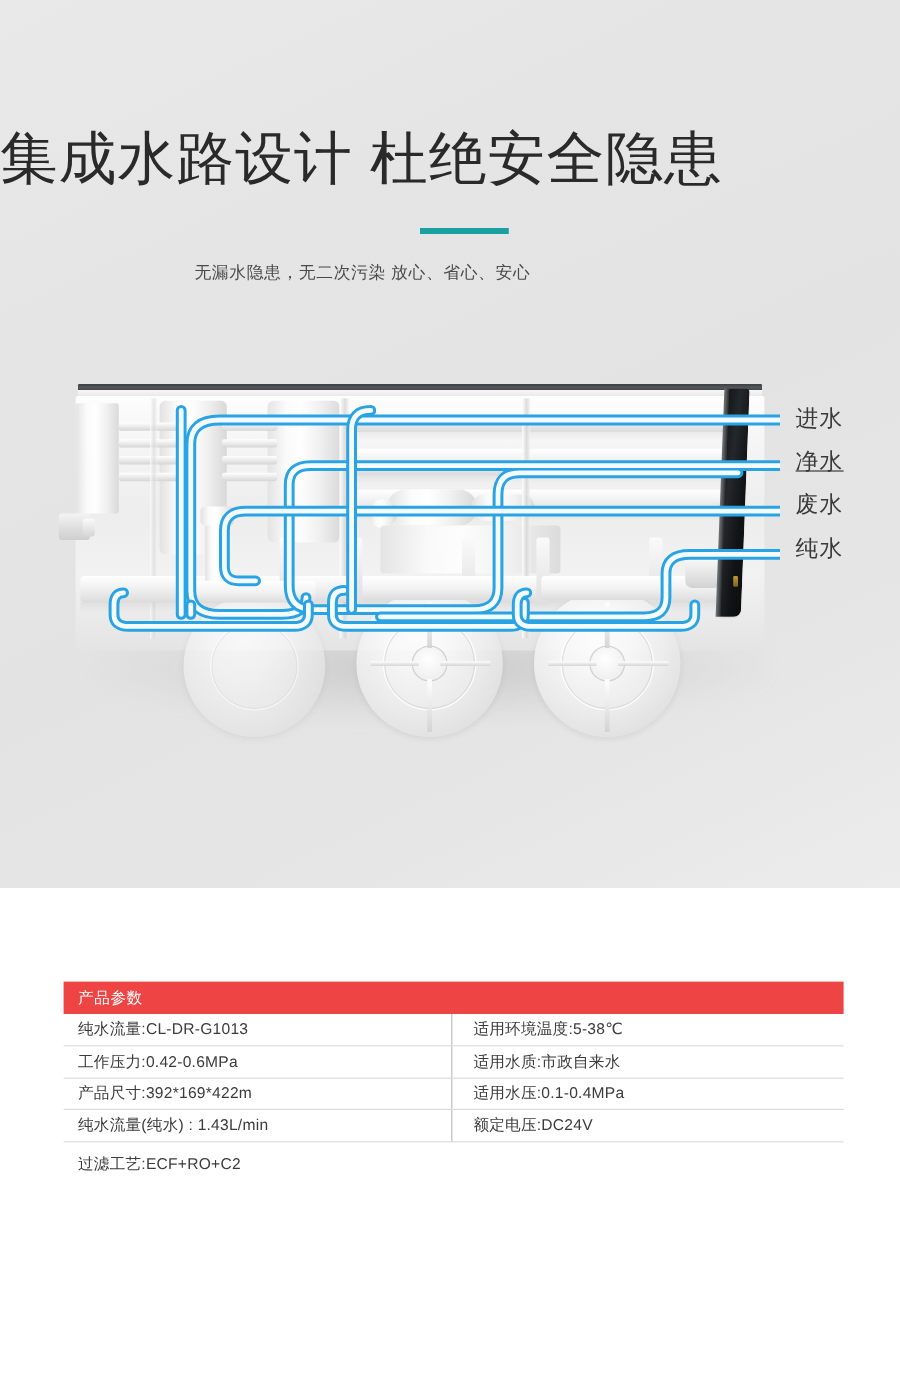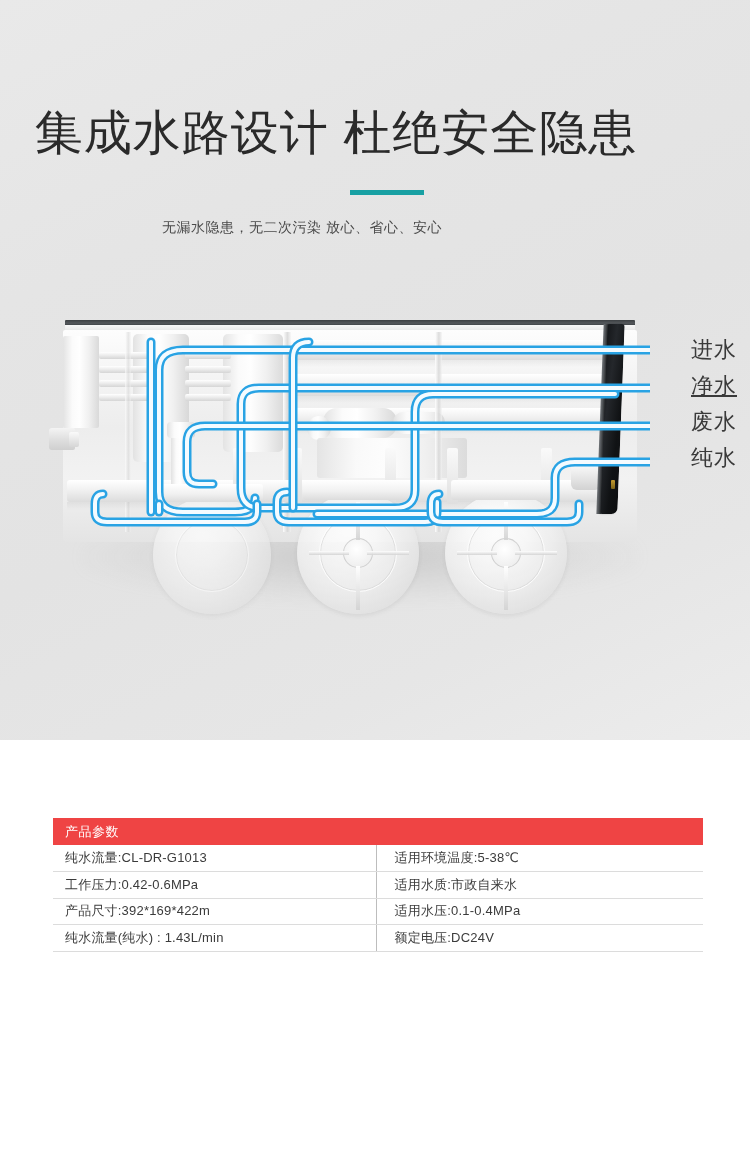--- a/index.html
+++ b/index.html
@@ -13,26 +13,25 @@
   }
 
   
   .hero {
     position:absolute; left:0; top:0; width:750px; height:740px;
     background:linear-gradient(155deg,#e9e9e9 0%,#e5e5e5 28%,#e3e3e3 55%,#e6e6e6 80%,#ececec 100%);
     overflow:hidden;
   }
   .hero-title {
     position:absolute; left:0; top:104px; width:648px;
-    text-align:center;
+    text-align:left;
     font-size:48px; line-height:58px;
     font-weight:400;
     color:#2a2a2a;
     letter-spacing:1px;
-    margin-left:12px;
   }
   .hero-divider {
     position:absolute; left:350px; top:190px;
     width:74px; height:5px;
     background:#18a0a3;
   }
   .hero-sub {
     position:absolute; left:0; top:216px; width:604px;
     text-align:center;
     font-size:14px; line-height:22px;
@@ -176,26 +175,25 @@
     background:linear-gradient(180deg,#fcfcfc,#dcdcdc);
     border-radius:2px;
   }
 
   
   .pipes { position:absolute; left:0; top:0; width:595px; height:300px; }
 
   
   .callout-label {
     position:absolute;
-    font-size:22px;
+    font-size:19px;
     line-height:22px;
     color:#3a3a3a;
     letter-spacing:1px;
     white-space:nowrap;
-    margin-left:28px;
   }
 
   
   .spec-wrap {
     position:absolute; left:53px; top:818px; width:650px;
   }
   .spec-header {
     height:27px;
     background:#ef4444;
     color:#ffffff;
@@ -401,13 +399,14 @@
         <td class="c-left">产品尺寸:392*169*422m</td>
         <td class="c-right">适用水压:0.1-0.4MPa</td>
       </tr>
       <tr>
         <td class="c-left">纯水流量(纯水) : 1.43L/min</td>
         <td class="c-right">额定电压:DC24V</td>
       </tr>
     </tbody>
   </table>
 
+  <div class="spec-foot first">过滤工艺:ECF+RO+C2</div>
 </div>
 
 </body></html>

